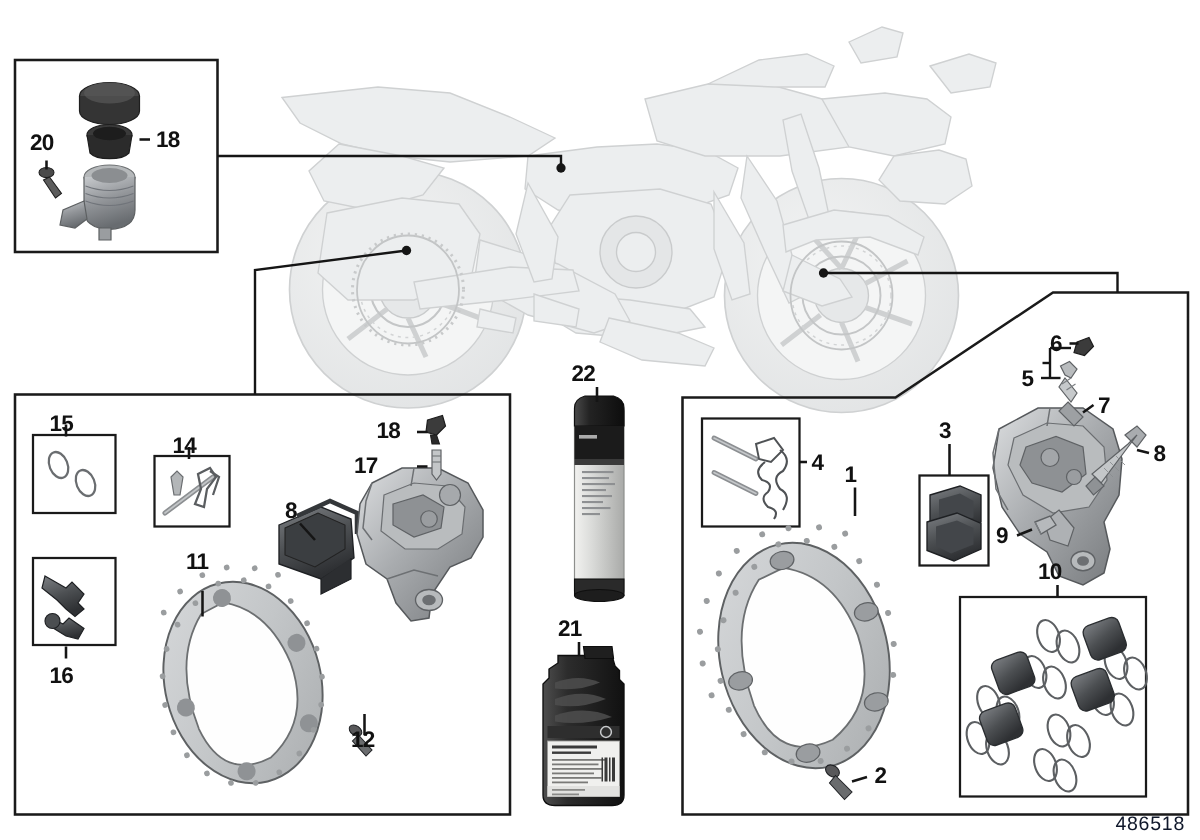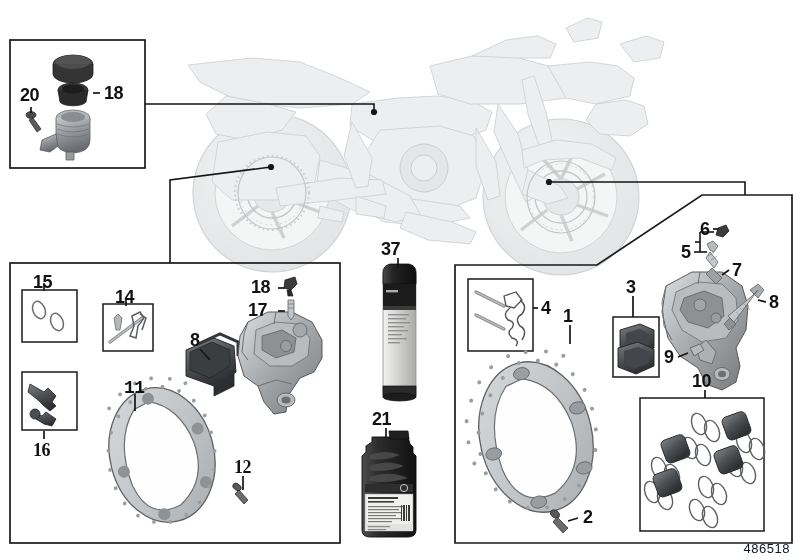--- a/index.html
+++ b/index.html
@@ -1,20 +1,20 @@
 <!DOCTYPE html>
 <html><head>
 <meta charset="utf-8">
 <style>
   html,body{margin:0;padding:0;background:#ffffff;}
   body{width:800px;height:560px;overflow:hidden;
        font-family:"Liberation Sans",sans-serif;color:#000;}
   #stage{position:relative;width:800px;height:560px;background:#fff;}
   svg.layer{position:absolute;left:0;top:0;width:800px;height:560px;}
-  .callout{position:absolute;font-weight:bold;font-size:18px;line-height:19px;
+  .callout{position:absolute;font-weight:bold;font-size:15px;line-height:19px;
            color:#111;letter-spacing:-0.5px;white-space:nowrap;}
   .diagid{position:absolute;right:10px;bottom:4px;font-size:13px;color:#0f172a;
           letter-spacing:0.5px;}
 </style>
 </head>
 <body>
 
 <div id="stage">
 
   <svg class="layer" viewBox="0 0 800 560">
@@ -527,28 +527,28 @@
   <div class="callout" style="left:563px;top:307px;">1</div>
   <div class="callout" style="left:583px;top:508px;">2</div>
   <div class="callout" style="left:626px;top:278px;">3</div>
   <div class="callout" style="left:541px;top:299px;">4</div>
   <div class="callout" style="left:681px;top:243px;">5</div>
   <div class="callout" style="left:700px;top:220px;">6</div>
   <div class="callout" style="left:732px;top:261px;">7</div>
   <div class="callout" style="left:769px;top:293px;">8</div>
   <div class="callout" style="left:664px;top:348px;">9</div>
   <div class="callout" style="left:692px;top:372px;">10</div>
-  <div class="callout" style="left:124px;top:379px;font-family:Liberation Mono, monospace;">11</div>
-  <div class="callout" style="left:234px;top:458px;font-family:Liberation Serif, serif;">12</div>
+  <div class="callout" style="left:124px;top:365px;">11</div>
+  <div class="callout" style="left:234px;top:484px;">12</div>
   <div class="callout" style="left:190px;top:331px;">8</div>
   <div class="callout" style="left:115px;top:288px;">14</div>
   <div class="callout" style="left:33px;top:273px;">15</div>
-  <div class="callout" style="left:33px;top:441px;font-family:Liberation Serif, serif;">16</div>
-  <div class="callout" style="left:248px;top:301px;">17</div>
+  <div class="callout" style="left:33px;top:441px;">16</div>
+  <div class="callout" style="left:236px;top:301px;">17</div>
   <div class="callout" style="left:251px;top:278px;text-align:center;">18</div>
   <div class="callout" style="left:104px;top:84px;">18</div>
   <div class="callout" style="left:20px;top:86px;">20</div>
   <div class="callout" style="left:372px;top:410px;">21</div>
-  <div class="callout" style="left:381px;top:240px;">37</div>
+  <div class="callout" style="left:381px;top:240px;">22</div>
 
   <div class="diagid">486518</div>
 
 </div>
 
 </body></html>

